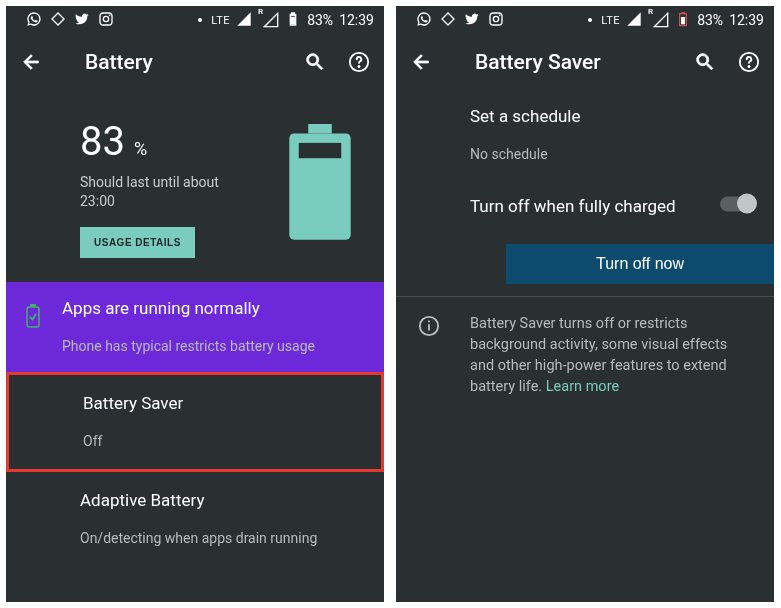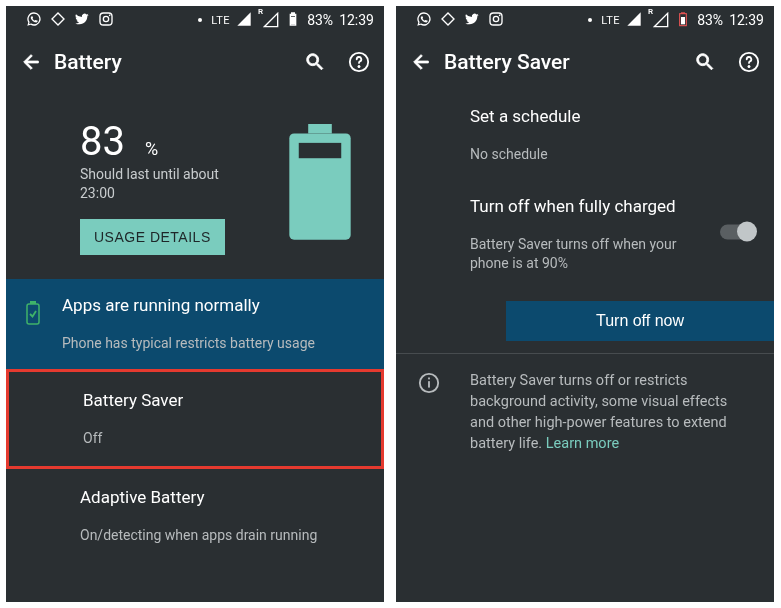--- a/index.html
+++ b/index.html
@@ -38,54 +38,54 @@
   .status-bar .dot { width:4px;height:4px;border-radius:50%;background:#fff;display:inline-block;margin:0 3px }
   .lte { font-size:11px; font-weight:400; letter-spacing:0.5px }
   .sup { font-size:8px; position:relative; top:-5px; font-weight:600 }
   .batt-txt { font-size:14px; font-weight:400 }
   
   .app-bar {
     height: 56px;
     display:flex;
     align-items:center;
     padding: 0 14px;
-    gap: 12px;
+    gap: 43px;
   }
   .app-bar .title { font-size:21px; font-weight:500 }
   .app-bar .actions { margin-left:auto; display:flex; gap:22px; align-items:center }
   .app-bar svg { width:22px; height:22px; fill:#fff; stroke:#fff }
   .icon-btn { display:flex; cursor:pointer }
   
   .hero {
     padding: 28px 26px 18px 74px;
     display:flex;
     align-items:flex-start;
   }
   .hero-left { flex:1 }
-  .pct { display:flex; align-items:baseline; gap:20px }
+  .pct { display:flex; align-items:baseline; gap:9px }
   .pct-num { font-size:40px; font-weight:400 }
   .pct-sign { font-size:18px }
-  .estimate { font-size:14px; color:#c8ccce; margin-top:0; line-height:1.35; max-width:170px }
+  .estimate { font-size:14px; color:#c8ccce; margin-top:8px; line-height:1.35; max-width:170px }
   .usage-btn {
     margin-top:16px;
     background:#7accbe;
     color:#1e2729;
     border:none;
-    font-size:14px;
-    font-weight:400;
+    font-size:10px;
+    font-weight:700;
     letter-spacing:0.5px;
     padding:10px 14px;
     cursor:pointer;
   }
   .battery-graphic {
     width:76px; height:118px; margin-left:6px; margin-top:6px;
   }
   
   .panel-dark {
-    background:#0c4a6e;
+    background:#6d28d9;
     padding:16px 16px 16px 56px;
     position:relative;
     margin-top:6px;
   }
   .panel-dark .side-icon { position:absolute; left:20px; top:22px }
   .item-title { font-size:17px; font-weight:400; color:#fff }
   .item-sub { font-size:14px; color:#b7bbbd; margin-top:19px; line-height:1.35 }
   .list-item {
     padding:18px 16px 18px 74px;
   }
@@ -288,21 +288,20 @@
     </div>
   </div>
 
   <div class="setting-row">
     <div class="item-title">Set a schedule</div>
     <div class="item-sub">No schedule</div>
   </div>
 
   <div class="setting-row">
     <div class="item-title" style="max-width:220px">Turn off when fully charged</div>
-    <div class="item-sub" style="max-width:220px">Battery Saver turns off when your phone is at 90%</div>
     <span class="toggle">
       <span class="toggle-track"><span class="toggle-thumb"></span></span>
     </span>
   </div>
 
   <button class="action-chip">Turn off now</button>
 
   <div class="divider"></div>
 
   <div class="info-row">

